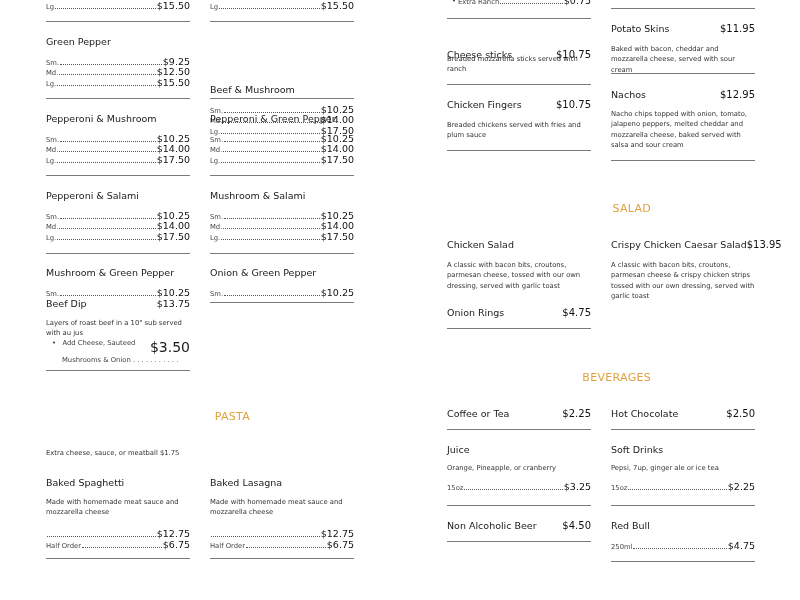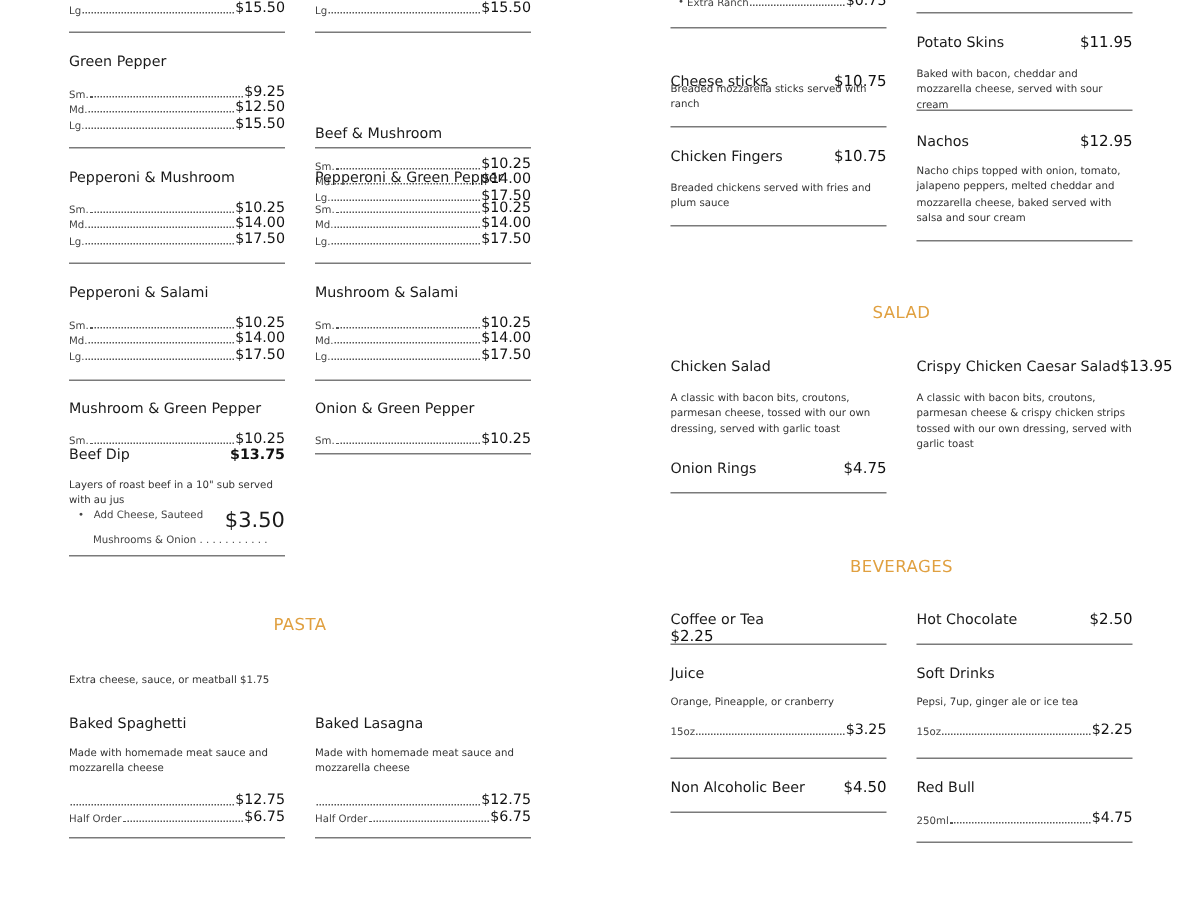--- a/index.html
+++ b/index.html
@@ -5,23 +5,23 @@
   html, body { margin:0; padding:0; background:#ffffff; }
   body { width:800px; height:600px; position:relative; overflow:hidden; font-family:"DejaVu Sans", sans-serif; color:#1a1a1a; }
   .abs { position:absolute; }
   .title { font-size:9.5px; font-weight:500; color:#1a1a1a; white-space:nowrap; }
   .desc { font-size:6.8px; line-height:10.3px; color:#333; }
   .rule { height:1px; background:#7a7a7a; width:144px; }
   .row { display:flex; align-items:flex-end; width:144px; height:10.5px; }
   .row .lbl { font-size:6.8px; color:#444; white-space:nowrap; }
   .row .dots { flex:1; border-bottom:1px dotted #555; margin:0 1px 2px 1px; height:1px; }
   .row .price { font-size:9.5px; color:#111; white-space:nowrap; }
-  .itemhead { display:flex; justify-content:space-between; width:144px; align-items:flex-start; }
+  .itemhead { display:flex; justify-content:space-between; width:144px; align-items:center; }
   .itemhead .price { font-size:10px; color:#111; }
-  .section-title { font-size:11px; color:#e0a040; letter-spacing:0.3px; text-align:center; width:100px; }
+  .section-title { font-size:11px; color:#e0a040; letter-spacing:0.3px; text-align:right; width:100px; }
   .bullet { font-size:6.8px; color:#444; }
 </style>
 </head>
 <body>
 
 <div class="abs row" style="left:46px;top:0px;">
   <span class="lbl">Lg</span>
     <span class="dots"></span>
     <span class="price">$15.50</span>
 </div>
@@ -170,21 +170,21 @@
   <div style="margin-top:9px;">
     <div class="row">
         <span class="lbl">Sm.</span>
         <span class="dots"></span>
         <span class="price">$10.25</span>
       </div>
   </div>
 </div>
 <div class="abs itemhead" style="left:46px;top:298px;gap:36px;">
   <span class="title">Beef Dip</span>
-  <span class="price" style="font-size:9.5px;font-weight:bold;">$13.75</span>
+  <span class="price" style="font-size:9.5px;">$13.75</span>
 </div>
 <div class="abs desc" style="left:46px;top:318px;width:146px;">Layers of roast beef in a 10" sub served with au jus</div>
 <div class="abs" style="left:52px;top:339px;width:138px;">
   <div style="display:flex;justify-content:space-between;">
     <span class="bullet">•&nbsp;&nbsp;&nbsp;<span>Add Cheese, Sauteed</span></span>
     <span class="price" style="font-size:14px;">$3.50</span>
   </div>
   <div class="bullet" style="padding-left:10px;margin-top:1px;"><span>Mushrooms &amp; Onion</span> . . . . . . . . . . .</div>
 </div>
 <div class="abs rule" style="left:46px;top:370px;"></div>
@@ -290,21 +290,21 @@
 <div class="abs desc" style="left:611px;top:260px;width:146px;">A classic with bacon bits, croutons, parmesan cheese &amp; crispy chicken strips tossed with our own dressing, served with garlic toast</div>
 
 <div class="abs itemhead" style="left:447px;top:307px;">
   <span class="title">Onion Rings</span>
     <span class="price">$4.75</span>
 </div>
 <div class="abs rule" style="left:447px;top:328px;"></div>
 
 <div class="abs section-title" style="left:551px;top:371px;">BEVERAGES</div>
 
-<div class="abs itemhead" style="left:447px;top:408px;flex-direction:column;">
+<div class="abs itemhead" style="left:447px;top:408px;">
   <span class="title">Coffee or Tea</span>
     <span class="price">$2.25</span>
 </div>
 <div class="abs rule" style="left:447px;top:429px;"></div>
 
 <div class="abs itemhead" style="left:611px;top:408px;">
   <span class="title">Hot Chocolate</span>
     <span class="price">$2.50</span>
 </div>
 <div class="abs rule" style="left:611px;top:429px;"></div>

